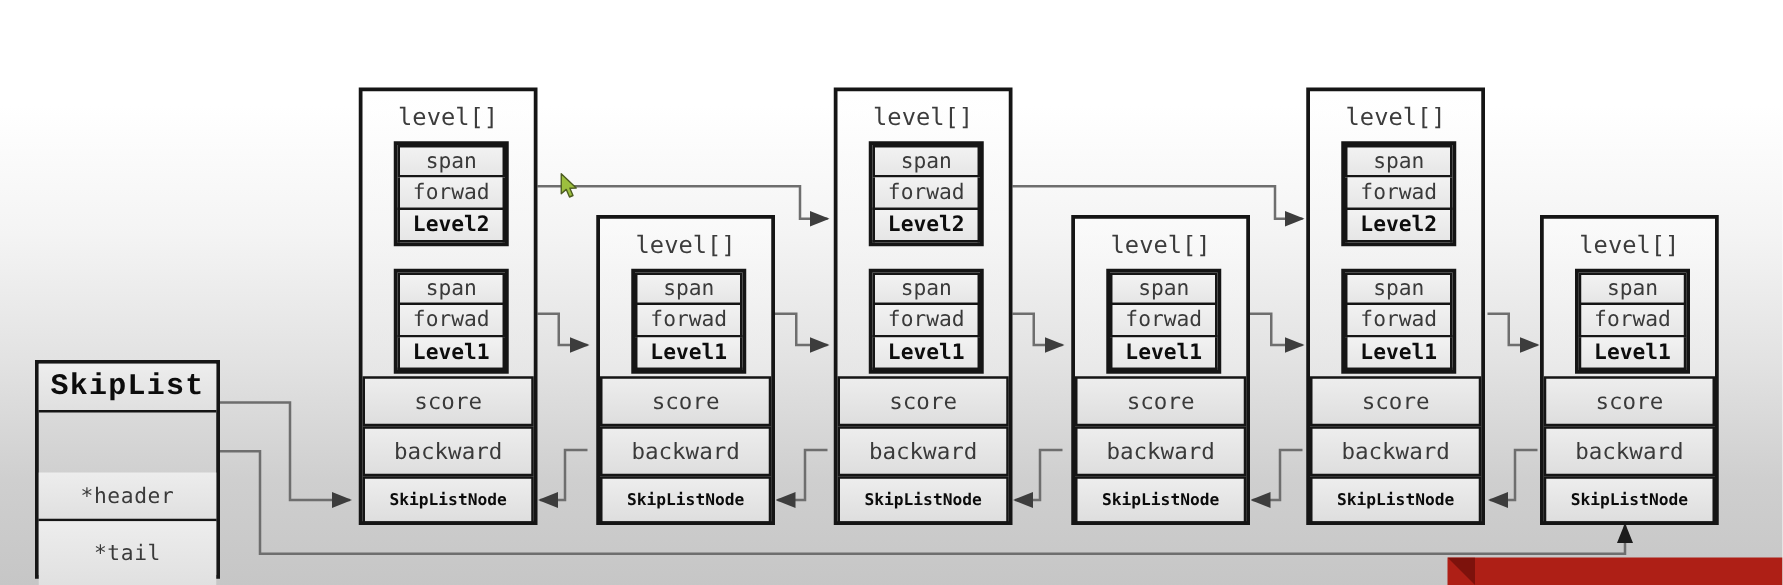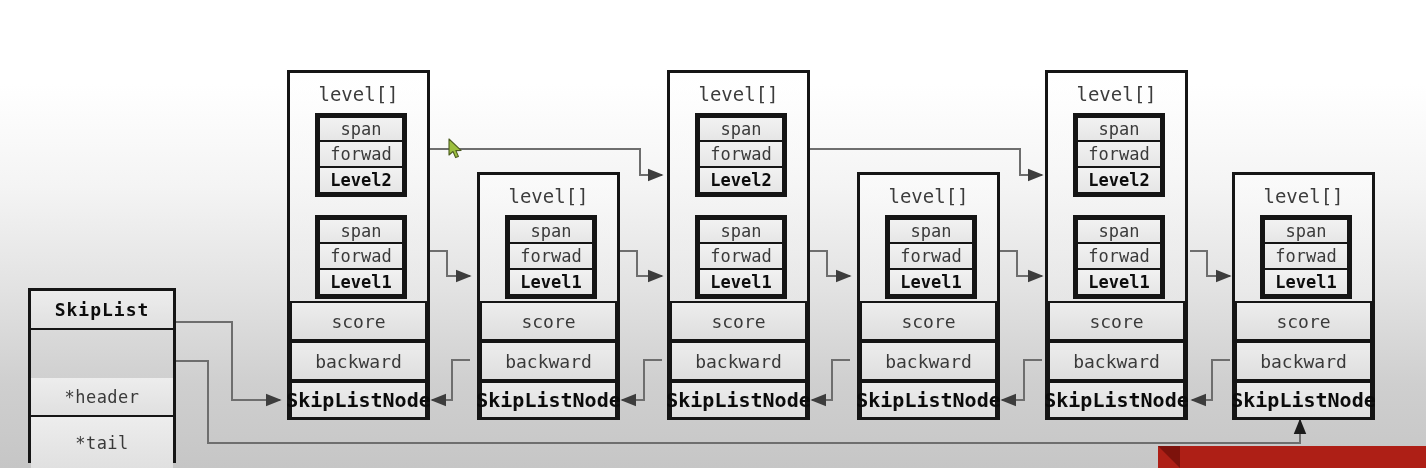--- a/index.html
+++ b/index.html
@@ -20,40 +20,40 @@
   .row{
     box-sizing:border-box;
     border:2px solid #151515;
     background:linear-gradient(to bottom,#ededed,#e0e0e0);
     display:flex;align-items:center;justify-content:center;
     font-size:17px;color:#3a3a3a;letter-spacing:.5px;
     white-space:nowrap;
   }
 
   
-  .sl-title{font-size:18px;font-weight:bold;color:#0c0c0c;letter-spacing:1px;}
+  .sl-title{font-size:24px;font-weight:bold;color:#0c0c0c;letter-spacing:1px;font-family:Liberation Mono, monospace;}
 
   
   .node{position:absolute;border:3px solid #151515;box-sizing:border-box;
         background:linear-gradient(to bottom,rgba(255,255,255,.55),rgba(224,224,224,.45));}
   .node-cap{position:absolute;left:0;right:0;display:flex;align-items:center;justify-content:center;
         font-size:19px;color:#3c3c3c;}
   .lvlgroup{position:absolute;border:3px solid #151515;box-sizing:border-box;background:#fff;}
   .lvlcell{box-sizing:border-box;border:2px solid #151515;border-top-width:0;
         background:linear-gradient(to bottom,#f2f2f2,#e6e6e6);
         display:flex;align-items:center;justify-content:center;
         font-size:17px;color:#3a3a3a;height:26px;}
   .lvlcell.first{border-top-width:2px;}
   .lvlcell.lvl{font-weight:bold;color:#0d0d0d;}
   .footcell{position:absolute;left:0;right:0;box-sizing:border-box;
         border:2px solid #151515;
         background:linear-gradient(to bottom,#ededed,#dedede);
         display:flex;align-items:center;justify-content:center;
         font-size:18px;color:#3a3a3a;}
-  .footcell.nodename{font-weight:bold;color:#0b0b0b;font-size:20px;}
+  .footcell.nodename{font-weight:bold;color:#0b0b0b;font-size:13px;}
 
   svg.wires{position:absolute;left:0;top:0;width:1426px;height:468px;pointer-events:none;}
   .wire{fill:none;stroke:#6e6e6e;stroke-width:2;}
 
   
   #cursor{position:absolute;width:16px;height:22px;}
 
   
   #banner{position:absolute;left:1158px;top:446px;width:268px;height:22px;
      background:#ae1f16;overflow:hidden;}

